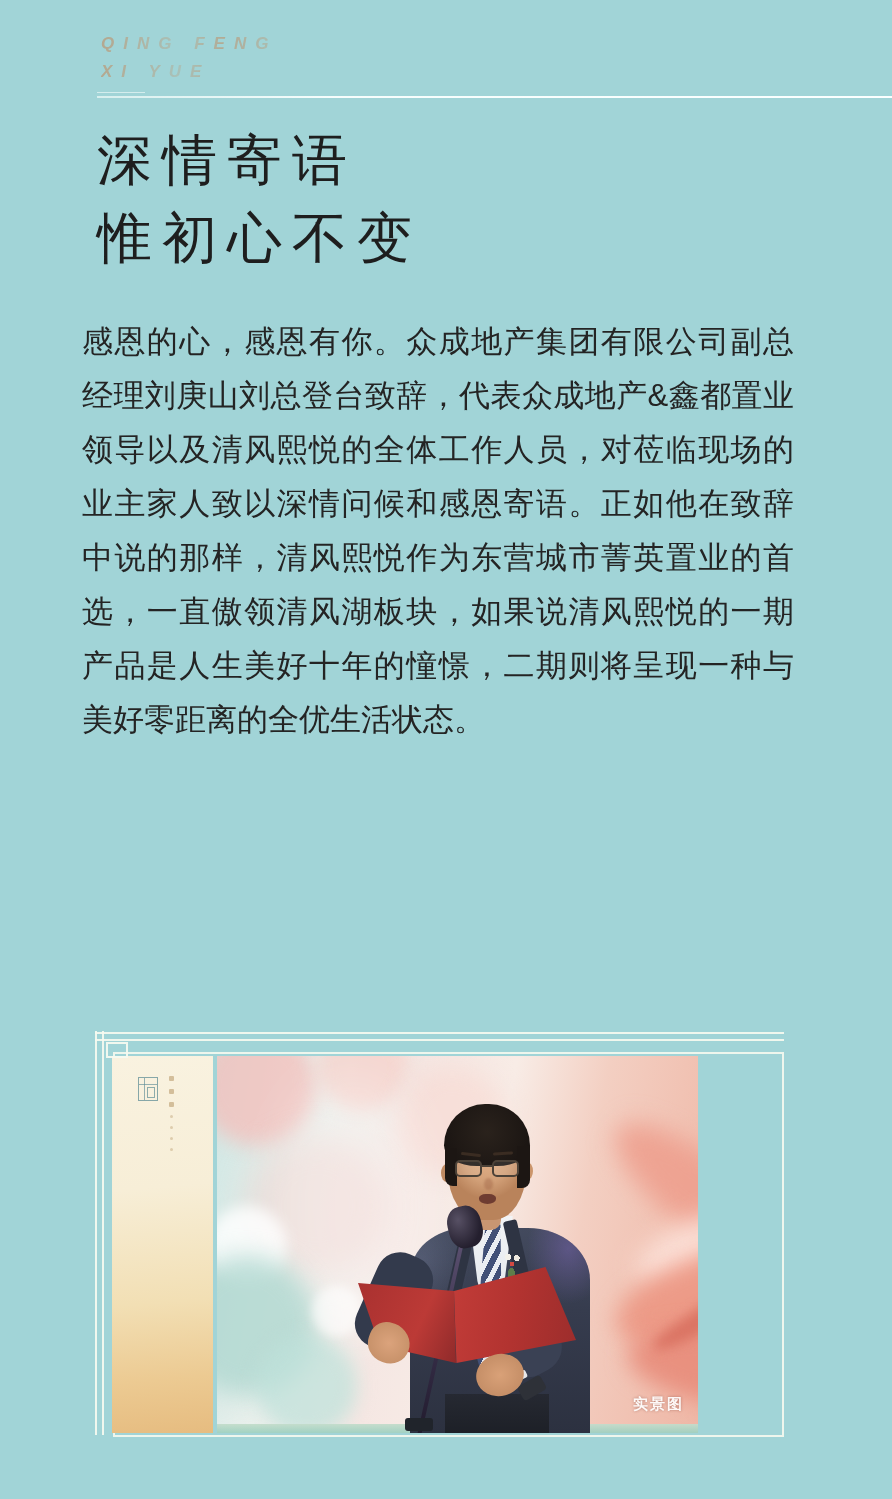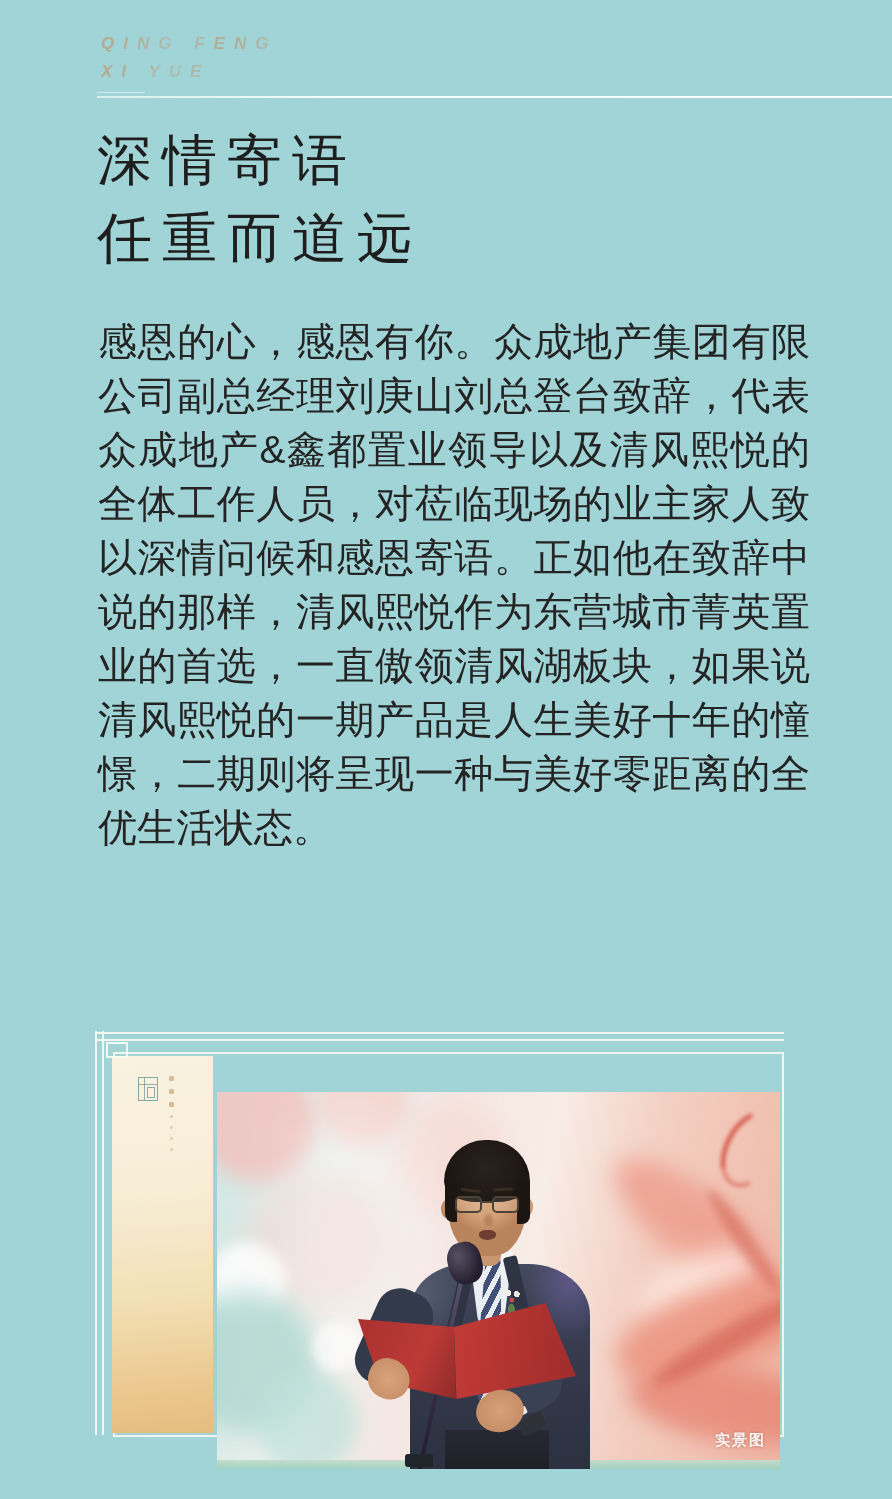--- a/index.html
+++ b/index.html
@@ -29,22 +29,22 @@
   }
   .title{
     position:absolute;left:97px;top:121px;margin:0;
     font-size:55px;font-weight:500;letter-spacing:10px;line-height:78px;
     color:var(--title_text,#1e1e1e);
   }
   .title span{display:block;}
 
   
   .body-text{
-    position:absolute;left:98px;top:315px;width:712px;
-    font-size:39px;line-height:54px;color:var(--body_text,#242424);
+    position:absolute;left:82px;top:315px;width:712px;
+    font-size:31px;line-height:54px;color:var(--body_text,#242424);
     text-align:justify;
   }
   .body-text p{margin:0;}
 
   
   .fline{position:absolute;background:rgba(246,250,240,.92);}
   .fl-v1{left:95px;top:1031px;width:2px;height:404px;}
   .fl-v2{left:102px;top:1031px;width:2px;height:404px;}
   .fl-h1{left:95px;top:1032px;width:689px;height:2px;}
   .fl-h2{left:95px;top:1039px;width:689px;height:2px;}
@@ -66,21 +66,21 @@
   .seal-v{position:absolute;left:5px;top:0;width:1px;height:100%;background:rgba(96,142,150,.65);}
   .seal-h{position:absolute;left:0;top:6px;width:100%;height:1px;background:rgba(96,142,150,.65);}
   .seal-box{position:absolute;left:8px;top:9px;right:2px;bottom:2px;border:1px solid rgba(96,142,150,.7);}
   .inscription{position:absolute;left:55px;top:20px;width:8px;display:flex;flex-direction:column;align-items:center;gap:8px;}
   .ins-mark{width:5px;height:5px;background:rgba(186,156,110,.6);border-radius:1px;}
   .ins-dot{width:3px;height:3px;background:rgba(186,156,110,.42);border-radius:50%;}
   .ins-dot:first-of-type{margin-top:10px;}
 
   
   .photo{
-    position:absolute;left:217px;top:1092px;width:563px;height:377px;overflow:hidden;z-index:2;
+    position:absolute;left:217px;top:1056px;width:481px;height:377px;overflow:hidden;z-index:2;
     background:linear-gradient(100deg,#cfe7e4 0%,#e9f0ec 18%,#f5e7e3 38%,#f8ece6 55%,#f3cfc2 72%,#efb7a6 100%);
   }
   .photo>div{position:absolute;}
   .bokeh{border-radius:50%;}
   .bk1{left:-20px;top:-30px;width:120px;height:120px;background:rgba(244,190,186,.75);filter:blur(10px);}
   .bk2{left:100px;top:-35px;width:90px;height:90px;background:rgba(247,205,198,.7);filter:blur(9px);}
   .bk3{left:180px;top:10px;width:110px;height:110px;background:rgba(248,215,208,.55);filter:blur(12px);}
   .bk4{left:30px;top:80px;width:140px;height:140px;background:rgba(240,200,195,.45);filter:blur(16px);}
   .bk5{left:-10px;top:150px;width:80px;height:80px;background:rgba(255,255,255,.8);filter:blur(7px);}
   .bk6{left:-40px;top:200px;width:140px;height:140px;background:rgba(175,215,208,.8);filter:blur(12px);}
@@ -177,21 +177,21 @@
 
   <div class="brand">
     <div>QING FENG</div>
     <div>XI YUE</div>
   </div>
   <div class="divider-tick"></div>
   <div class="divider"></div>
 
   <h1 class="title">
     <span>深情寄语</span>
-    <span>任重而道远</span>
+    <span>惟初心不变</span>
   </h1>
 
   <div class="body-text">
     <p>感恩的心，感恩有你。众成地产集团有限公司副总经理刘庚山刘总登台致辞，代表众成地产&amp;鑫都置业领导以及清风熙悦的全体工作人员，对莅临现场的业主家人致以深情问候和感恩寄语。正如他在致辞中说的那样，清风熙悦作为东营城市菁英置业的首选，一直傲领清风湖板块，如果说清风熙悦的一期产品是人生美好十年的憧憬，二期则将呈现一种与美好零距离的全优生活状态。</p>
   </div>
 
   <div class="fline fl-v1"></div>
   <div class="fline fl-v2"></div>
   <div class="fline fl-h1"></div>
   <div class="fline fl-h2"></div>

